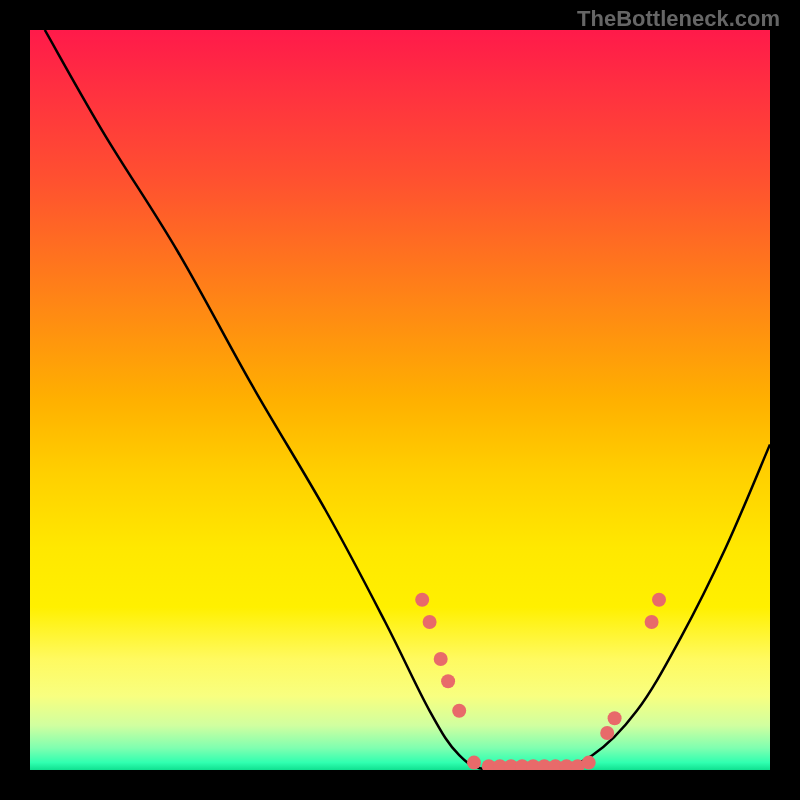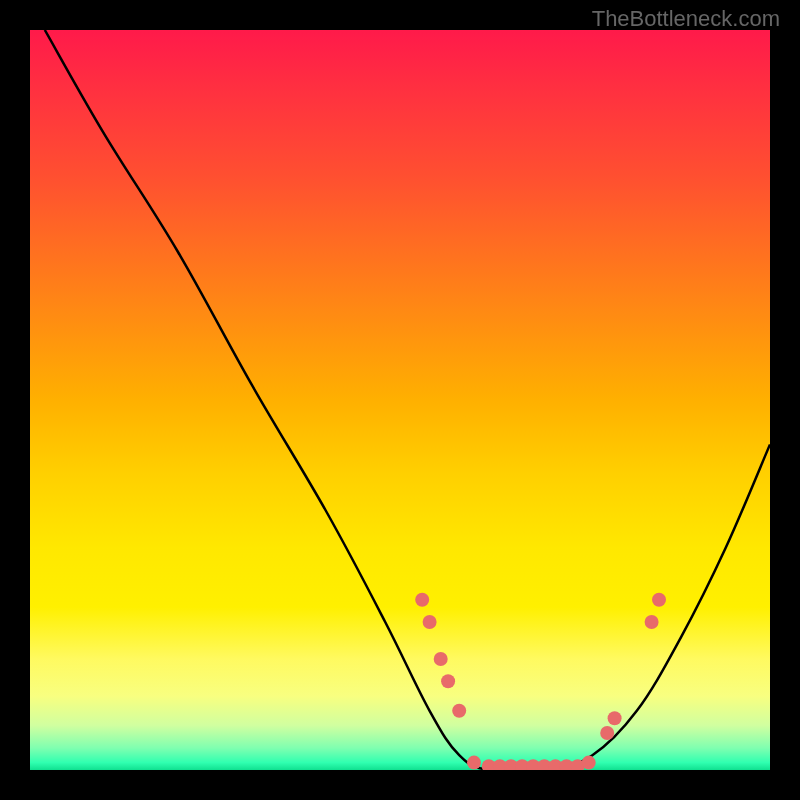--- a/index.html
+++ b/index.html
@@ -10,21 +10,21 @@
     height: 800px;
     position: relative;
     font-family: Arial, sans-serif;
   }
   .watermark {
     position: absolute;
     top: 6px;
     right: 20px;
     color: #666;
     font-size: 22px;
-    font-weight: normal;
+    font-weight: bold;
     z-index: 10;
   }
   .plot-area {
     position: absolute;
     left: 30px;
     top: 30px;
     width: 740px;
     height: 740px;
     overflow: hidden;
   }

